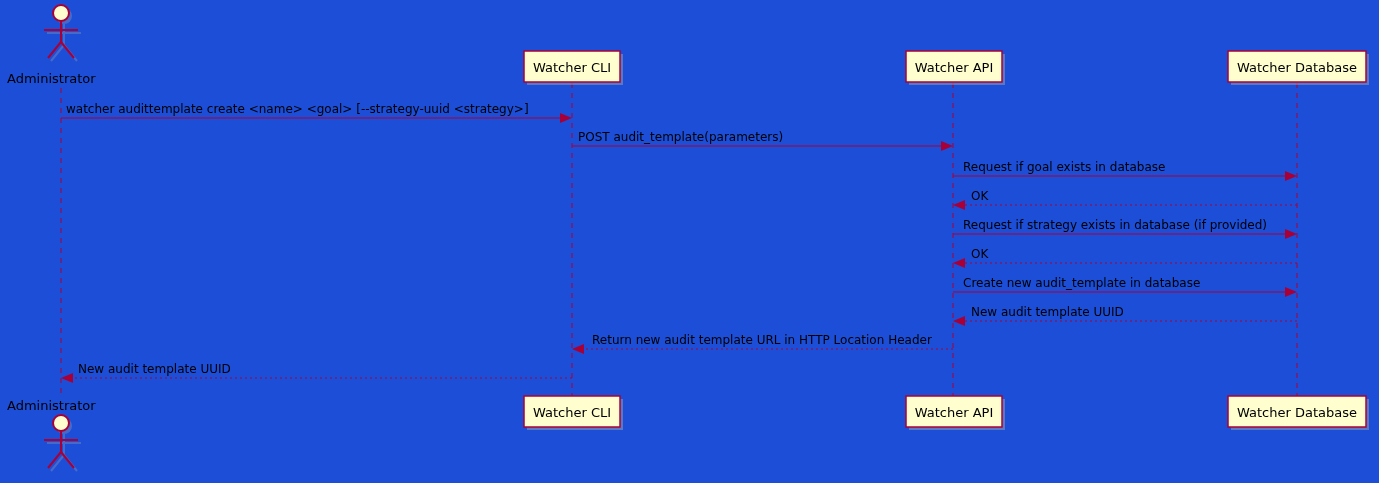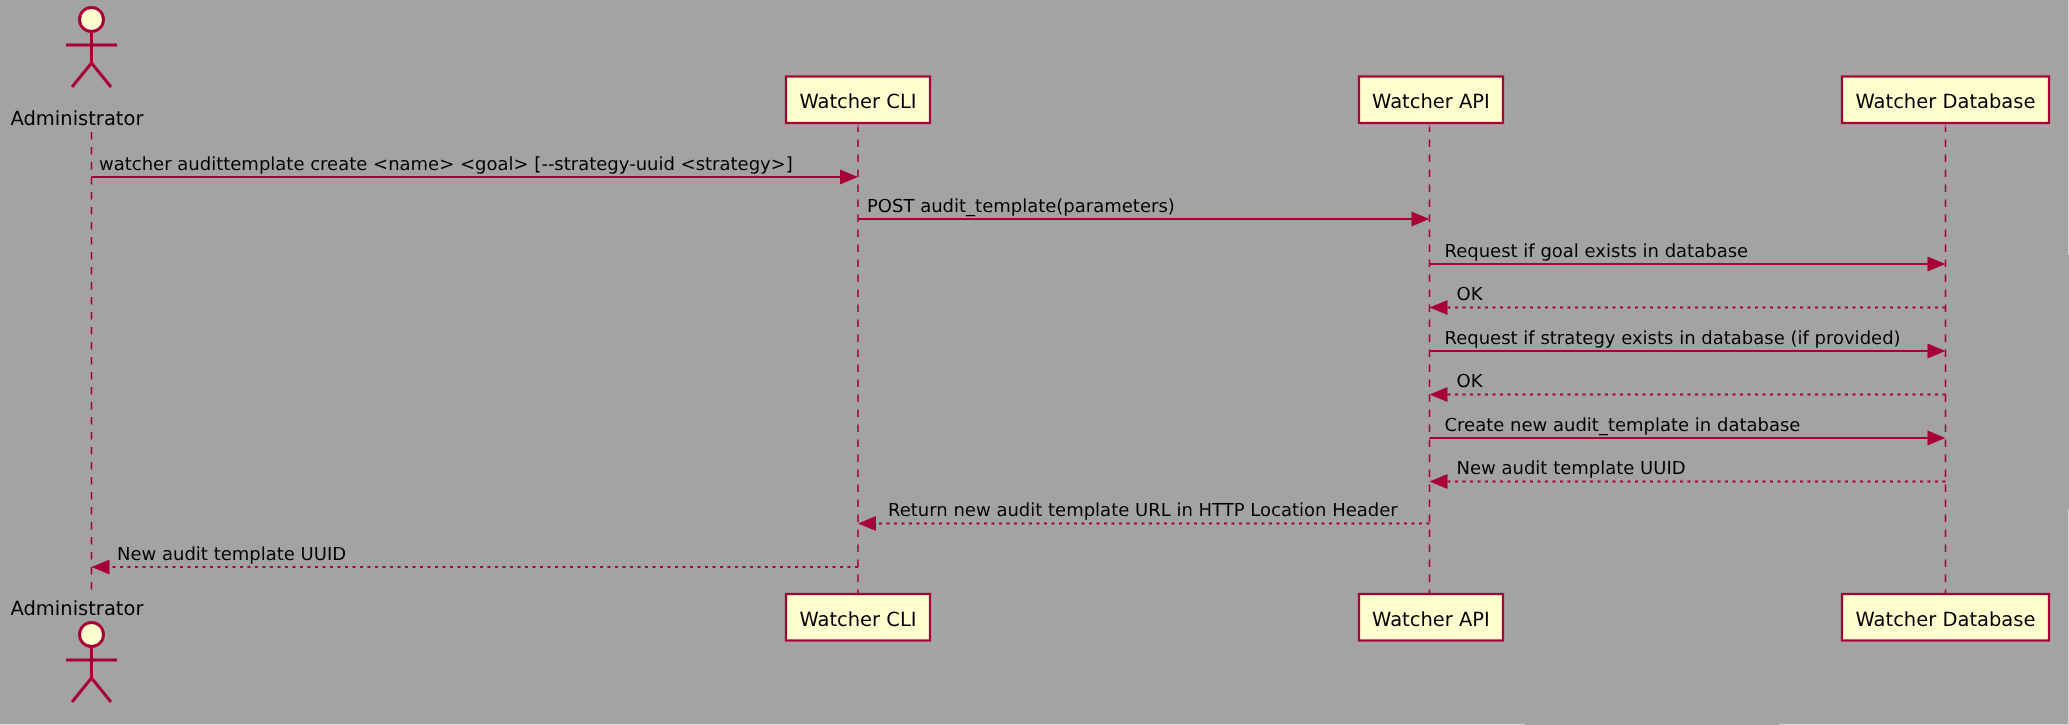--- a/index.html
+++ b/index.html
@@ -8,21 +8,21 @@
     padding: 0;
     background: #FFFFFF;
   }
   body {
     font-family: "DejaVu Sans", sans-serif;
   }
   #diagram-root {
     position: relative;
     width: 1379px;
     height: 483px;
-    background: #a3a3a3;
+    background: #1d4ed8;
     overflow: hidden;
   }
   svg.diagram-canvas {
     position: absolute;
     left: 0;
     top: 0;
     width: 1379px;
     height: 483px;
     display: block;
   }

